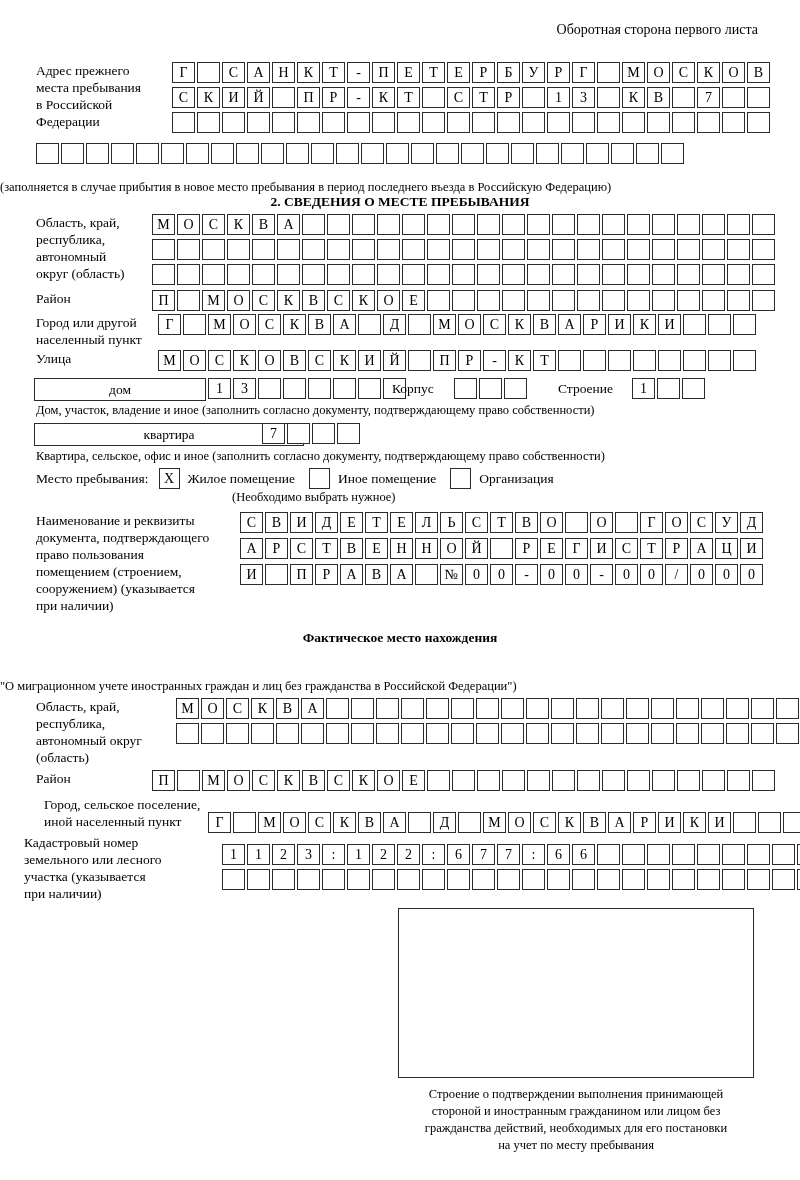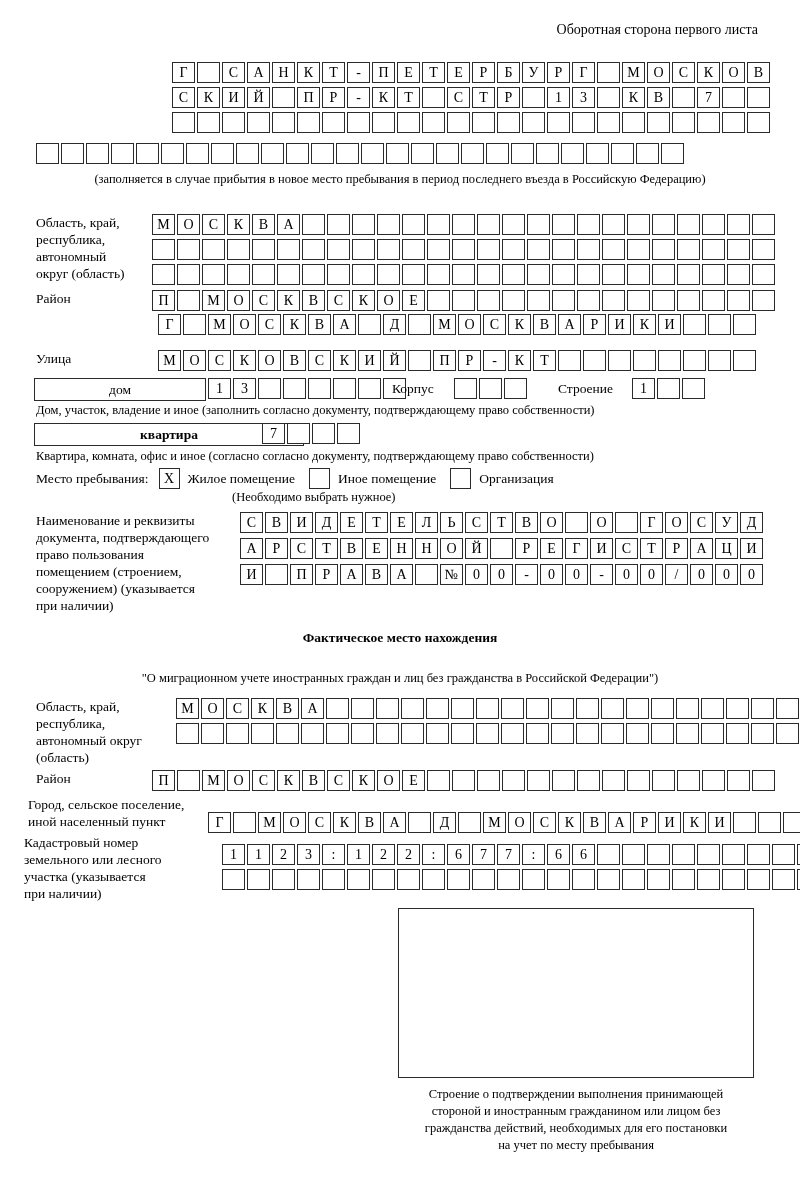--- a/index.html
+++ b/index.html
@@ -33,22 +33,23 @@
     white-space: pre-line;
   }
   .lbl-sm {
     position: absolute;
     font-size: 12.5px;
     line-height: 16px;
   }
   .center-note {
     position: absolute;
     width: 100%;
-    text-align: center;
+    text-align: left;
     font-size: 12.5px;
+    margin-top: 8px;
   }
   .section-title {
     position: absolute;
     width: 100%;
     text-align: center;
     font-size: 13.5px;
     font-weight: bold;
   }
   .boxrow {
     position: absolute;
@@ -107,20 +108,24 @@
   }
   .gap { display: inline-block; }
 </style>
 </head>
 <body>
 
 <div class="page">
 
   <div class="hdr-right">Оборотная сторона первого листа</div>
 
+  <div class="lbl" style="left:36px; top:62px; width:140px;">Адрес прежнего
+места пребывания
+в Российской
+Федерации</div>
 
   <div class="boxrow" id="prev-row-0" style="left:172px; top:62px;">
       <div class="cell">Г</div>
       <div class="cell"></div>
       <div class="cell">С</div>
       <div class="cell">А</div>
       <div class="cell">Н</div>
       <div class="cell">К</div>
       <div class="cell">Т</div>
       <div class="cell">-</div>
@@ -217,20 +222,21 @@
       <div class="cell"></div>
       <div class="cell"></div>
       <div class="cell"></div>
       <div class="cell"></div>
       <div class="cell"></div>
       <div class="cell"></div>
     </div>
 
   <div class="center-note" style="top:172px;">(заполняется в случае прибытия в новое место пребывания в период последнего въезда в Российскую Федерацию)</div>
 
+  <div class="section-title" style="top:194px;">2. СВЕДЕНИЯ О МЕСТЕ ПРЕБЫВАНИЯ</div>
 
   <div class="lbl" style="left:36px; top:214px; width:140px;">Область, край,
 республика,
 автономный
 округ (область)</div>
   <div class="boxrow" id="s2-reg-0" style="left:152px; top:214px;">
       <div class="cell">М</div>
       <div class="cell">О</div>
       <div class="cell">С</div>
       <div class="cell">К</div>
@@ -333,20 +339,22 @@
       <div class="cell"></div>
       <div class="cell"></div>
       <div class="cell"></div>
       <div class="cell"></div>
       <div class="cell"></div>
       <div class="cell"></div>
       <div class="cell"></div>
       <div class="cell"></div>
     </div>
 
+  <div class="lbl" style="left:36px; top:314px; width:120px;">Город или другой
+населенный пункт</div>
   <div class="boxrow" id="s2-city-0" style="left:158px; top:314px;">
       <div class="cell">Г</div>
       <div class="cell"></div>
       <div class="cell">М</div>
       <div class="cell">О</div>
       <div class="cell">С</div>
       <div class="cell">К</div>
       <div class="cell">В</div>
       <div class="cell">А</div>
       <div class="cell"></div>
@@ -414,28 +422,28 @@
     </div>
   <div class="lbl" style="left:558px; top:380px;">Строение</div>
   <div class="boxrow" id="s2-stroenie" style="left:632px; top:378px;">
       <div class="cell">1</div>
       <div class="cell"></div>
       <div class="cell"></div>
     </div>
 
   <div class="lbl-sm" style="left:36px; top:402px;">Дом, участок, владение и иное (заполнить согласно документу, подтверждающему право собственности)</div>
 
-  <div class="wbox" style="left:34px; top:423px; width:270px;font-weight:bold;">квартира</div>
+  <div class="wbox" style="left:34px; top:423px; width:270px;">квартира</div>
   <div class="boxrow" id="s2-flat" style="left:262px; top:423px;">
       <div class="cell">7</div>
       <div class="cell"></div>
       <div class="cell"></div>
       <div class="cell"></div>
     </div>
-  <div class="lbl-sm" style="left:36px; top:448px;">Квартира, комната, офис и иное (согласно согласно документу, подтверждающему право собственности)</div>
+  <div class="lbl-sm" style="left:36px; top:448px;">Квартира, сельское, офис и иное (заполнить согласно документу, подтверждающему право собственности)</div>
 
   <div class="inline-row" style="left:36px; top:468px;">
     <span>Место пребывания:</span>
     <span class="gap" style="width:10px;"></span>
     <span class="chk">Х</span>
     <span class="gap" style="width:8px;"></span>
     <span>Жилое помещение</span>
     <span class="gap" style="width:14px;"></span>
     <span class="chk"></span>
     <span class="gap" style="width:8px;"></span>
@@ -607,21 +615,21 @@
       <div class="cell"></div>
       <div class="cell"></div>
       <div class="cell"></div>
       <div class="cell"></div>
       <div class="cell"></div>
       <div class="cell"></div>
       <div class="cell"></div>
       <div class="cell"></div>
     </div>
 
-  <div class="lbl" style="left:28px; top:796px; width:160px;">Город, сельское поселение,
+  <div class="lbl" style="left:44px; top:796px; width:160px;">Город, сельское поселение,
 иной населенный пункт</div>
   <div class="boxrow" id="s3-city" style="left:208px; top:812px;">
       <div class="cell">Г</div>
       <div class="cell"></div>
       <div class="cell">М</div>
       <div class="cell">О</div>
       <div class="cell">С</div>
       <div class="cell">К</div>
       <div class="cell">В</div>
       <div class="cell">А</div>

